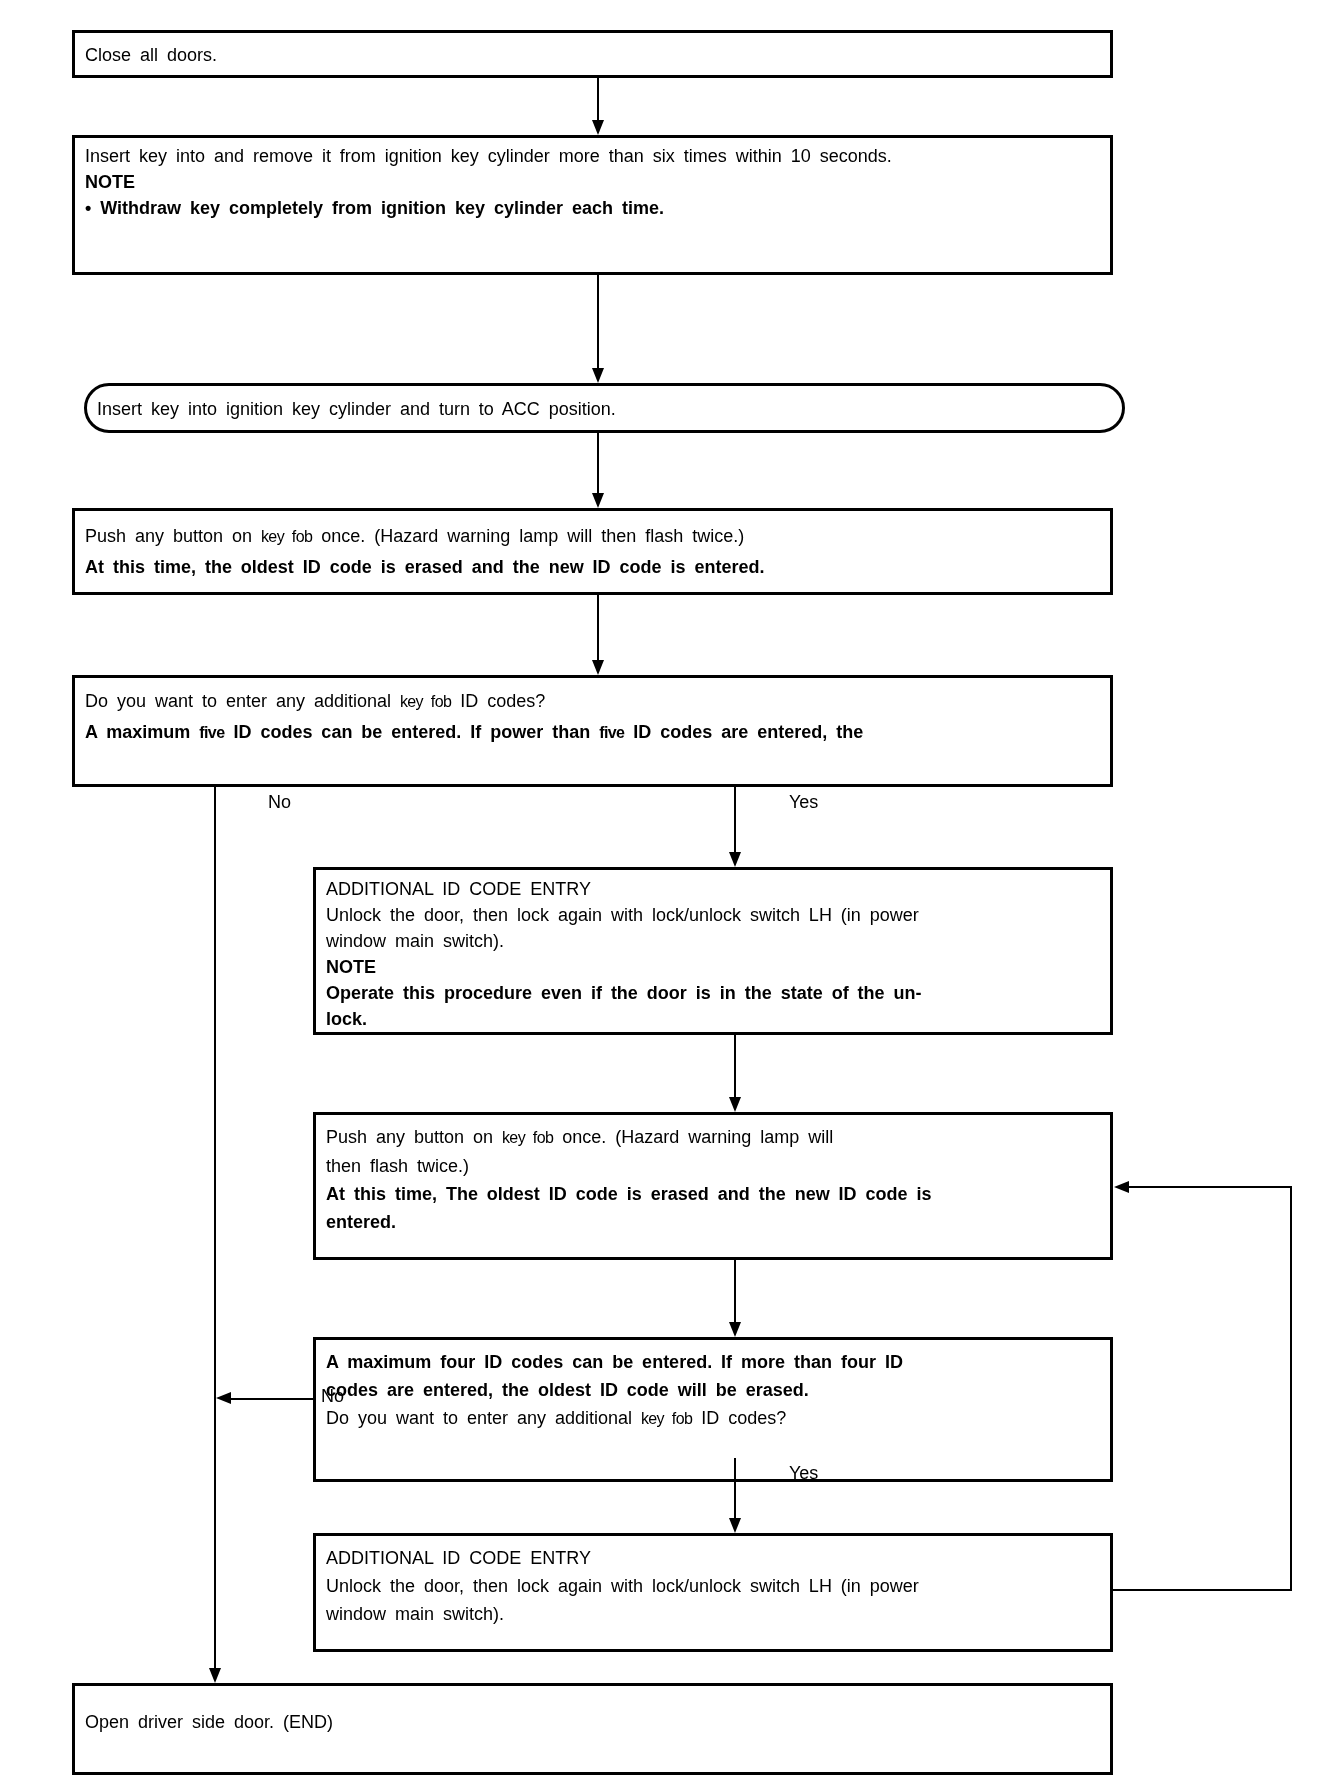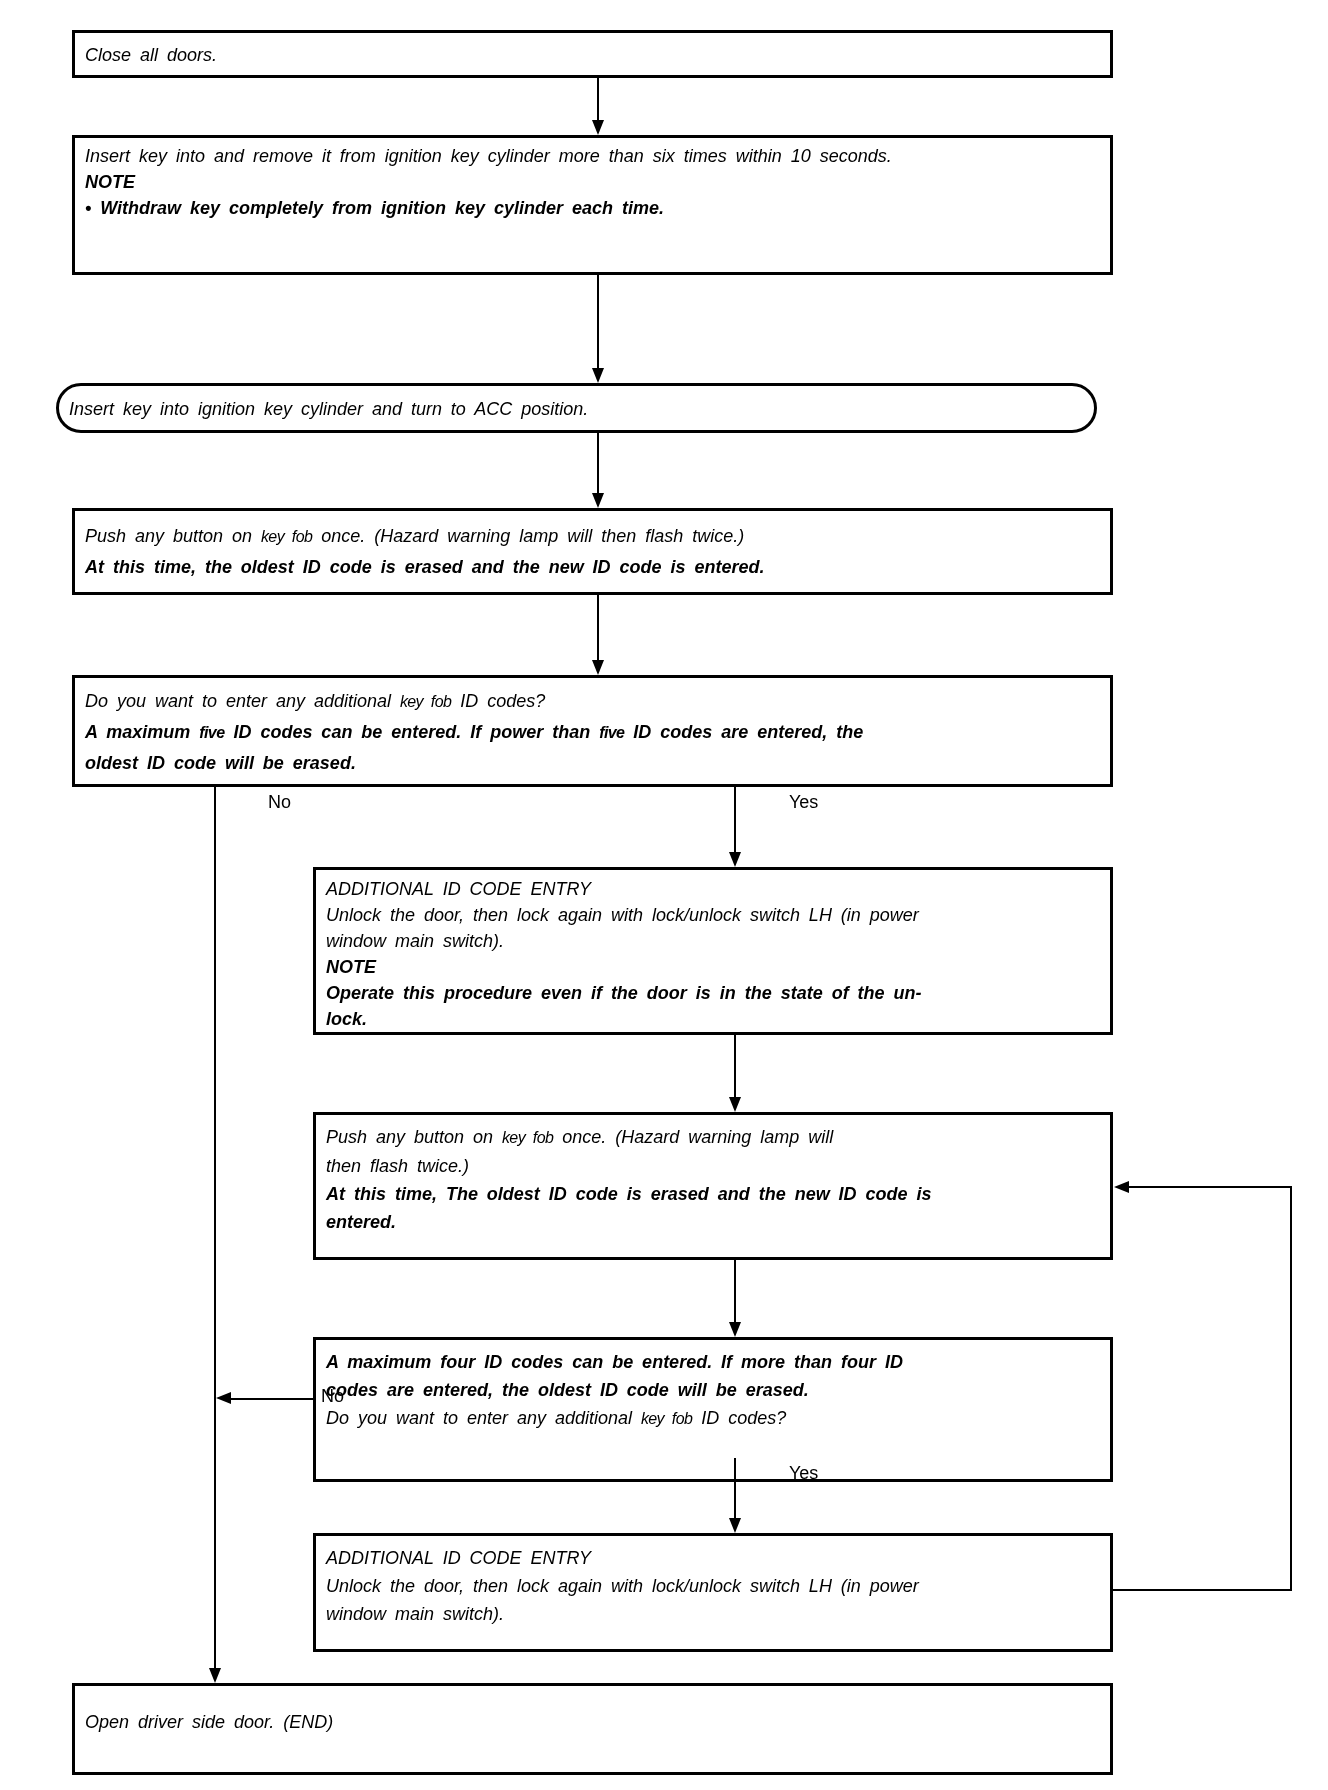--- a/index.html
+++ b/index.html
@@ -2,21 +2,21 @@
 <html><head>
 <meta charset="utf-8">
 <style>
   html,body{margin:0;padding:0;background:#ffffff;}
   .page{
     position:relative;width:1328px;height:1790px;background:#ffffff;
     font-family:"Liberation Sans",sans-serif;color:#000;overflow:hidden;
   }
   .flow-box{
     position:absolute;box-sizing:border-box;border:3px solid #000;background:#fff;
-    font-size:18px;line-height:27px;padding:8px 10px;word-spacing:0.22em;font-style:italic;
+    font-size:18px;line-height:27px;padding:8px 10px;word-spacing:0.22em;
   }
   .ln{white-space:nowrap;}
   .ln.b{font-weight:bold;}
   .narrow{font-size:16px;letter-spacing:-0.6px;}
   .vline{position:absolute;width:2px;background:#000;}
   .hline{position:absolute;height:2px;background:#000;}
   .arrow-down{
     position:absolute;width:0;height:0;
     border-left:6px solid transparent;border-right:6px solid transparent;
     border-top:15px solid #000;
@@ -36,33 +36,32 @@
   <div class="flow-box" style="left:72px;top:30px;width:1041px;height:48px;padding-top:9px;">
       <div class="ln"><span>Close all doors.</span></div>
     </div>
 
   <div class="flow-box" style="left:72px;top:135px;width:1041px;height:140px;line-height:26px;padding-top:5px;">
       <div class="ln"><span>Insert key into and remove it from ignition key cylinder more than six times within 10 seconds.</span></div>
       <div class="ln b"><span>NOTE</span></div>
       <div class="ln b"><span>• Withdraw key completely from ignition key cylinder each time.</span></div>
     </div>
 
-  <div class="flow-box" style="left:56px;top:383px;width:1041px;height:50px;padding-top:10px;border-radius:25px;">
+  <div class="flow-box" style="left:84px;top:383px;width:1041px;height:50px;padding-top:10px;border-radius:25px;">
       <div class="ln"><span>Insert key into ignition key cylinder and turn to ACC position.</span></div>
     </div>
 
   <div class="flow-box" style="left:72px;top:508px;width:1041px;height:87px;line-height:31px;padding-top:10px;">
       <div class="ln"><span>Push any button on </span><span class="narrow">key fob</span><span> once. (Hazard warning lamp will then flash twice.)</span></div>
       <div class="ln b"><span>At this time, the oldest ID code is erased and the new ID code is entered.</span></div>
     </div>
 
   <div class="flow-box" style="left:72px;top:675px;width:1041px;height:112px;line-height:31px;padding-top:8px;">
       <div class="ln"><span>Do you want to enter any additional </span><span class="narrow">key fob</span><span> ID codes?</span></div>
       <div class="ln b"><span>A maximum </span><span class="narrow">five</span><span> ID codes can be entered. If power than </span><span class="narrow">five</span><span> ID codes are entered, the</span></div>
-      <div class="ln b"><span>oldest ID code will be erased.</span></div>
     </div>
 
   <div class="flow-box" style="left:313px;top:867px;width:800px;height:168px;line-height:26px;padding-top:6px;">
       <div class="ln"><span>ADDITIONAL ID CODE ENTRY</span></div>
       <div class="ln"><span>Unlock the door, then lock again with lock/unlock switch LH (in power</span></div>
       <div class="ln"><span>window main switch).</span></div>
       <div class="ln b"><span>NOTE</span></div>
       <div class="ln b"><span>Operate this procedure even if the door is in the state of the un-</span></div>
       <div class="ln b"><span>lock.</span></div>
     </div>

